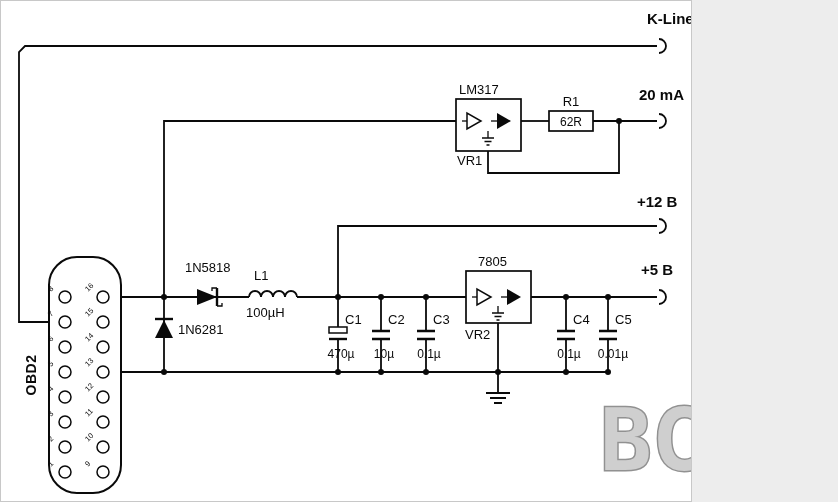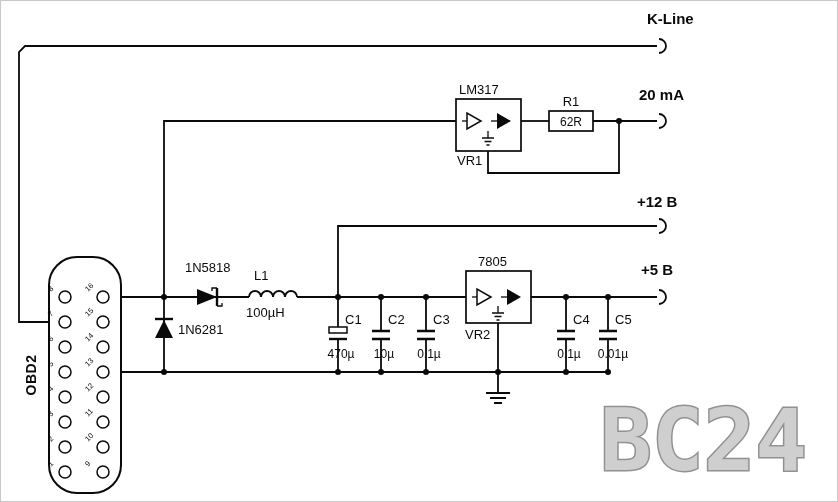--- a/index.html
+++ b/index.html
@@ -1,16 +1,16 @@
 <!DOCTYPE html>
 <html><head>
 <meta charset="utf-8">
 <style>
   html,body{margin:0;padding:0;background:#ededed;}
-  .canvas{width:838px;height:502px;background:#ffffff;border:1px solid #c8c8c8;
+  .canvas{width:692px;height:502px;background:#ffffff;border:1px solid #c8c8c8;
           box-sizing:border-box;position:relative;overflow:hidden;
           font-family:"Liberation Sans",sans-serif;}
   svg{display:block;}
   text{font-family:"Liberation Sans",sans-serif;fill:#0a0a0a;}
   .lbl{font-size:13px;}
   .sm{font-size:12px;}
   .out{font-size:15px;font-weight:bold;}
   .pin{font-size:7.5px;}
   .conn{font-size:14px;font-weight:bold;letter-spacing:.5px;}
   .w{stroke:#0a0a0a;stroke-width:1.8;fill:none;}

